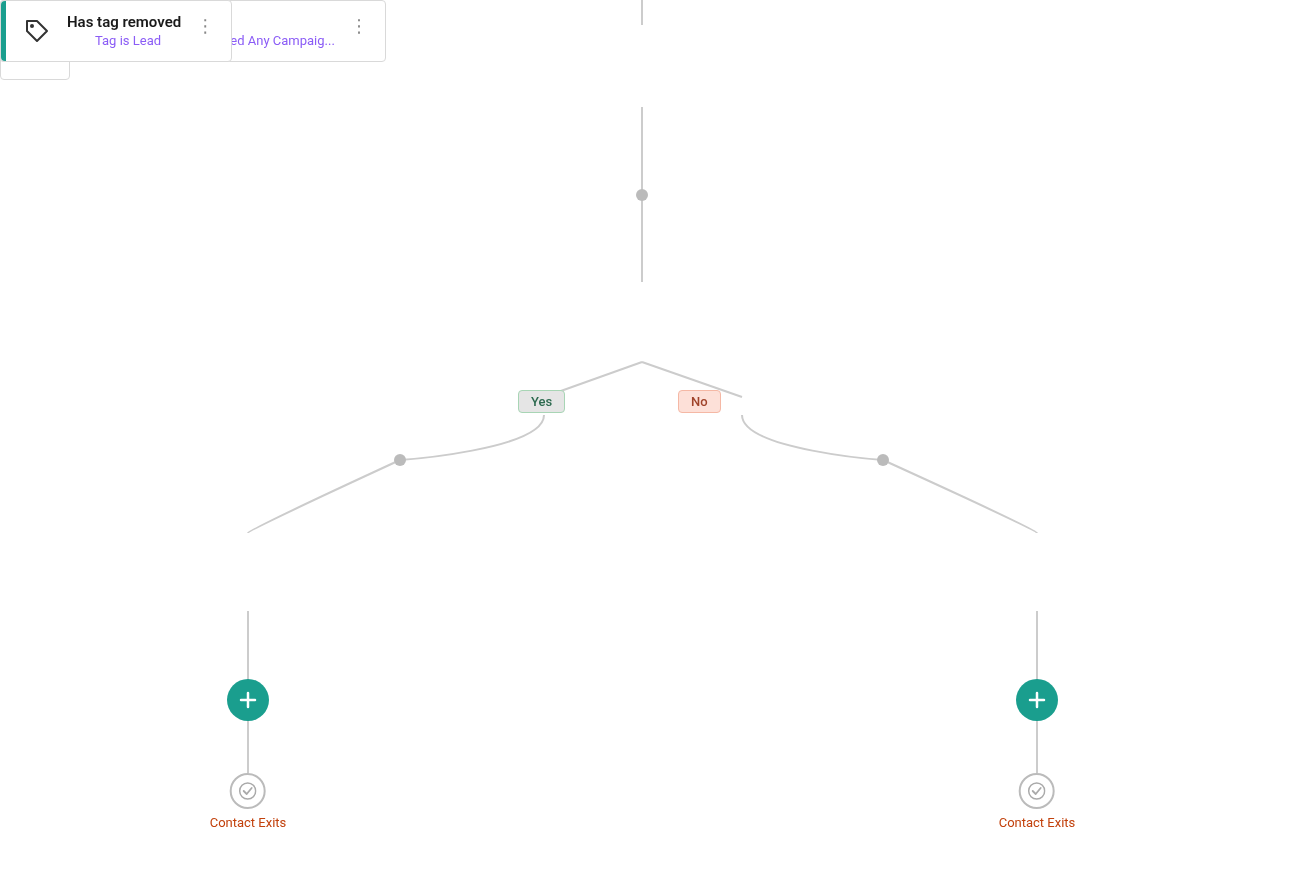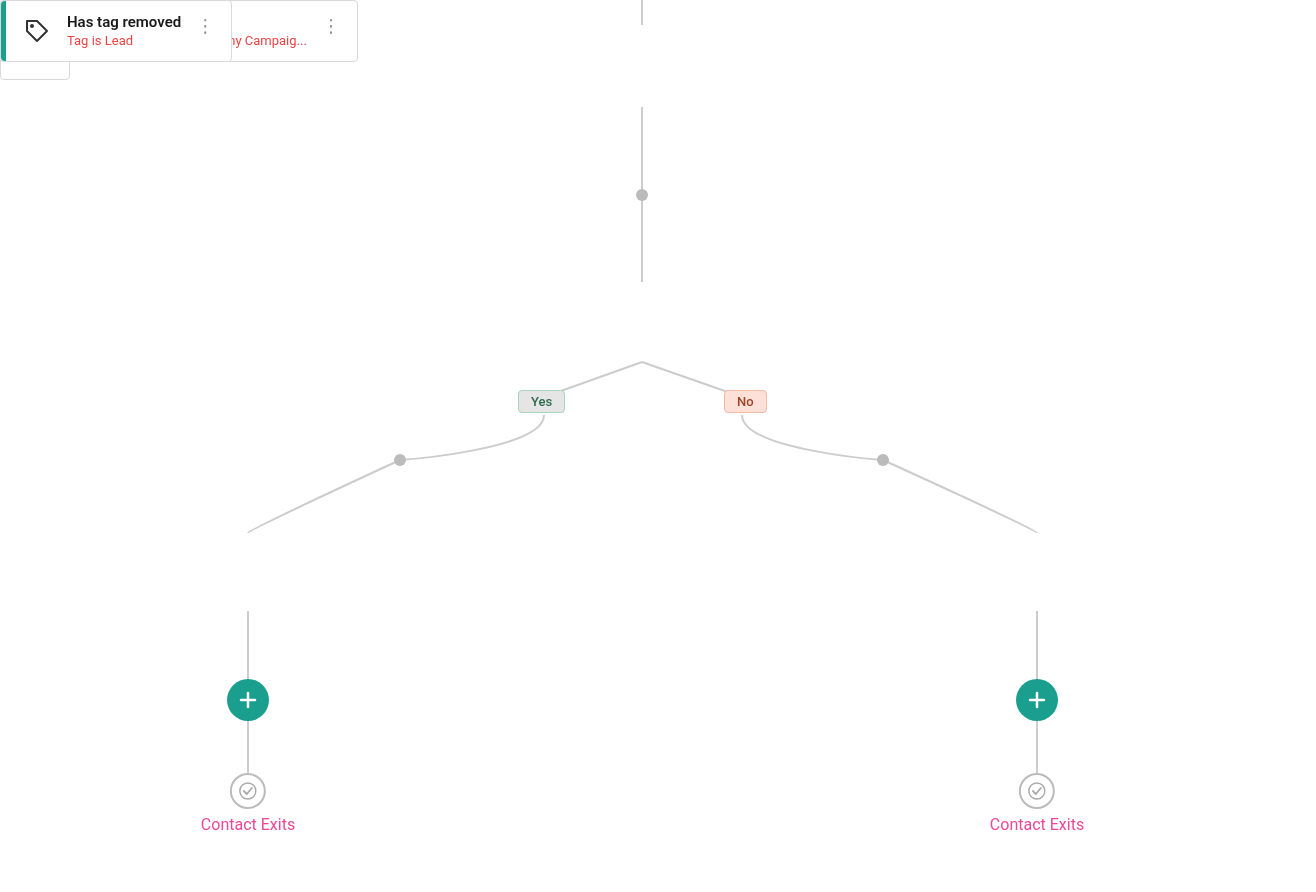--- a/index.html
+++ b/index.html
@@ -54,22 +54,23 @@
     }
 
     .node-card .card-title {
       font-size: 15px;
       font-weight: 600;
       color: #1a1a1a;
     }
 
     .node-card .card-sub {
       font-size: 13px;
-      color: #ef4444;
+      color: #8b5cf6;
       margin-top: 2px;
+      margin-left: 28px;
     }
 
     .node-card .menu-btn {
       width: 24px;
       height: 24px;
       display: flex;
       align-items: center;
       justify-content: center;
       cursor: pointer;
       color: #888;
@@ -142,22 +143,22 @@
       width: 36px;
       height: 36px;
       border: 2px solid #bbb;
       border-radius: 50%;
       display: flex;
       align-items: center;
       justify-content: center;
     }
 
     .exit-label {
-      font-size: 16px;
-      color: #ec4899;
+      font-size: 13px;
+      color: #c2410c;
       white-space: nowrap;
     }
 
     
     .partial-card {
       position: absolute;
       background: #fff;
       border: 1px solid #d9d9d9;
       border-radius: 4px;
       width: 70px;
@@ -245,21 +246,21 @@
     </div>
     <div class="card-text">
       <div class="card-title">Yes/No</div>
       <div class="card-sub">Campaign activity opened Any Campaig...</div>
     </div>
     <div class="menu-btn">⋮</div>
   </div>
 
   <div class="badge badge-yes" style="left:518px; top:390px;">Yes</div>
 
-  <div class="badge badge-no" style="left:724px; top:390px;text-align:center;">No</div>
+  <div class="badge badge-no" style="left:678px; top:390px;text-align:center;">No</div>
 
   <div class="dot" style="left:400px; top:460px;"></div>
 
   <div class="dot" style="left:883px; top:460px;"></div>
 
   <div class="node-card" style="left:27; top:533; width:440;">
     <div class="left-border" style="background:#1a9e8e;"></div>
     <div class="icon-wrap">
       <svg width="28" height="22" viewBox="0 0 28 22" fill="none">
         <rect x="1" y="1" width="26" height="20" rx="2" stroke="#333" stroke-width="2"></rect>

